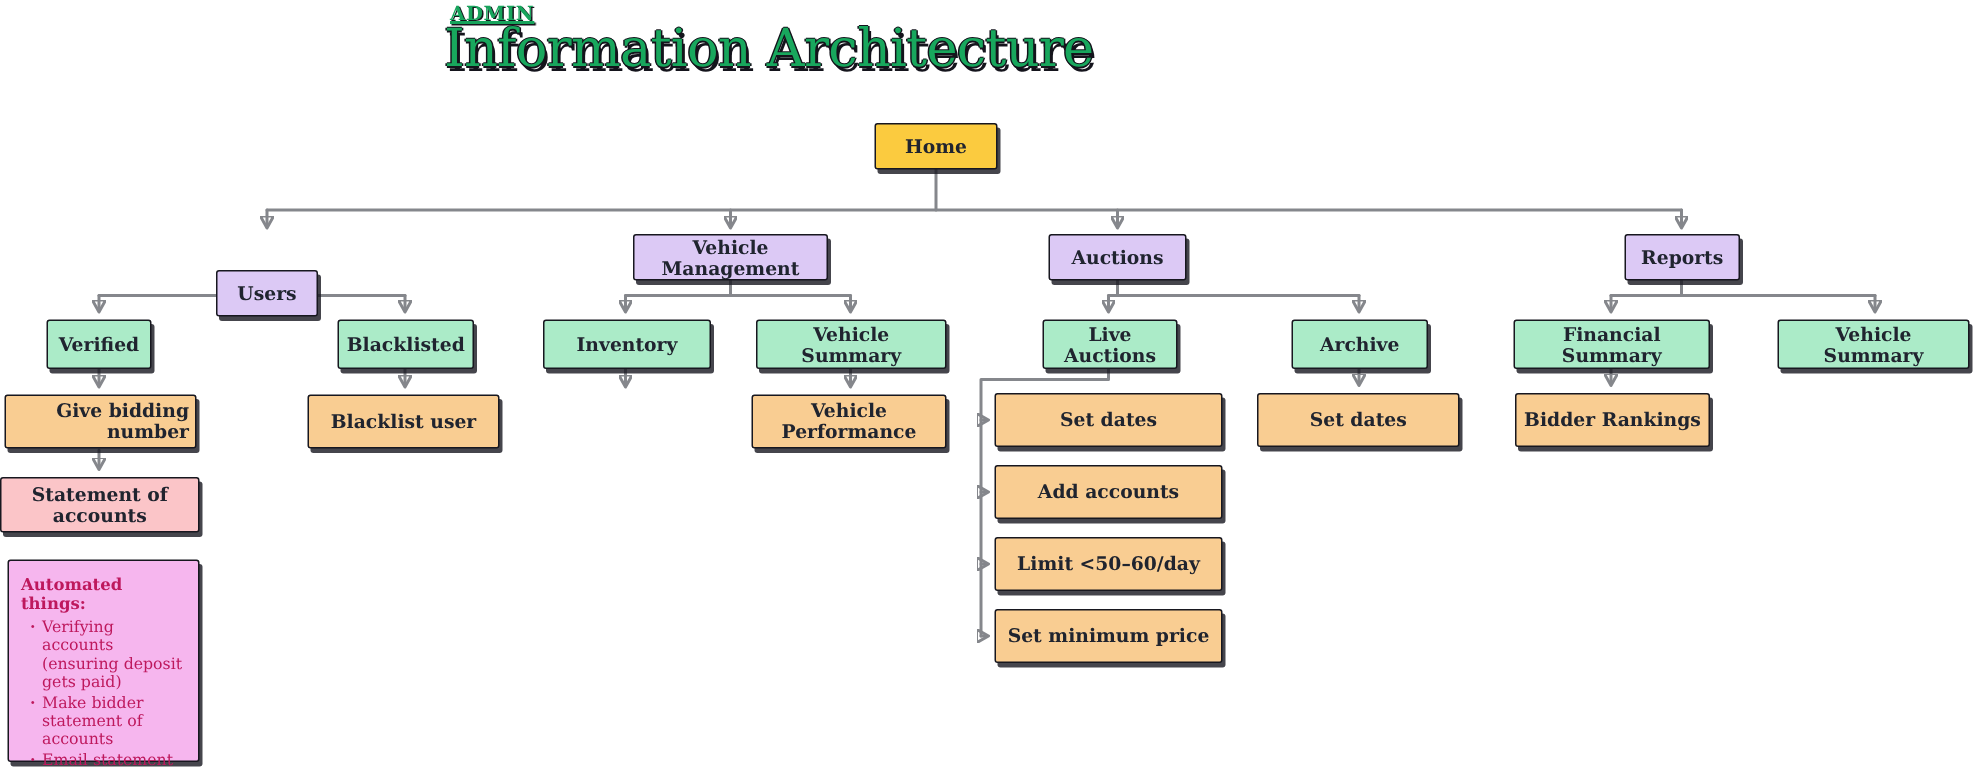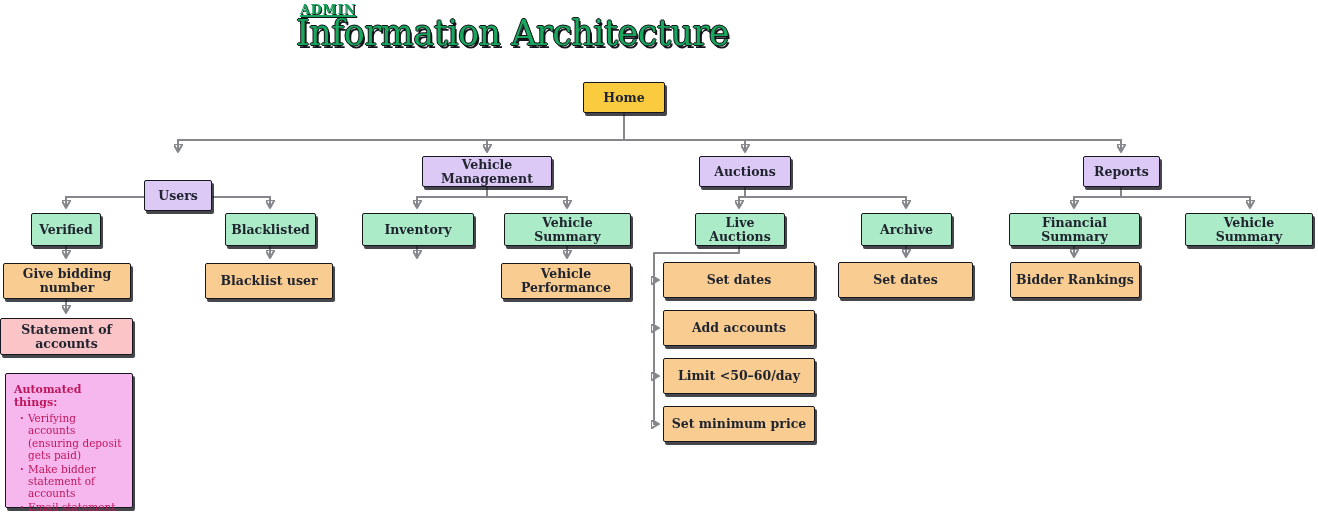--- a/index.html
+++ b/index.html
@@ -128,21 +128,21 @@
 
   <div class="node green" style="left:31px;top:213px;width:70px;height:33px;">Verified</div>
   <div class="node green" style="left:225px;top:213px;width:91px;height:33px;text-align:right;">Blacklisted</div>
   <div class="node green" style="left:362px;top:213px;width:112px;height:33px;">Inventory</div>
   <div class="node green" style="left:504px;top:213px;width:127px;height:33px;">Vehicle Summary</div>
   <div class="node green" style="left:695px;top:213px;width:90px;height:33px;">Live Auctions</div>
   <div class="node green" style="left:861px;top:213px;width:91px;height:33px;">Archive</div>
   <div class="node green" style="left:1009px;top:213px;width:131px;height:33px;">Financial Summary</div>
   <div class="node green" style="left:1185px;top:213px;width:128px;height:33px;">Vehicle Summary</div>
 
-  <div class="node orange" style="left:3px;top:263px;width:128px;height:36px;">Give bidding number</div>
+  <div class="node orange" style="left:3px;top:263px;width:128px;height:36px;text-align:right;">Give bidding number</div>
   <div class="node pink" style="left:0px;top:318px;width:133px;height:37px;">Statement of accounts</div>
   <div class="node orange" style="left:205px;top:263px;width:128px;height:36px;">Blacklist user</div>
   <div class="node orange" style="left:501px;top:263px;width:130px;height:36px;">Vehicle Performance</div>
   <div class="node orange" style="left:663px;top:262px;width:152px;height:36px;">Set dates</div>
   <div class="node orange" style="left:663px;top:310px;width:152px;height:36px;">Add accounts</div>
   <div class="node orange" style="left:663px;top:358px;width:152px;height:36px;">Limit &lt;50–60/day</div>
   <div class="node orange" style="left:663px;top:406px;width:152px;height:36px;">Set minimum price</div>
   <div class="node orange" style="left:838px;top:262px;width:135px;height:36px;">Set dates</div>
   <div class="node orange" style="left:1010px;top:262px;width:130px;height:36px;">Bidder Rankings</div>
 

